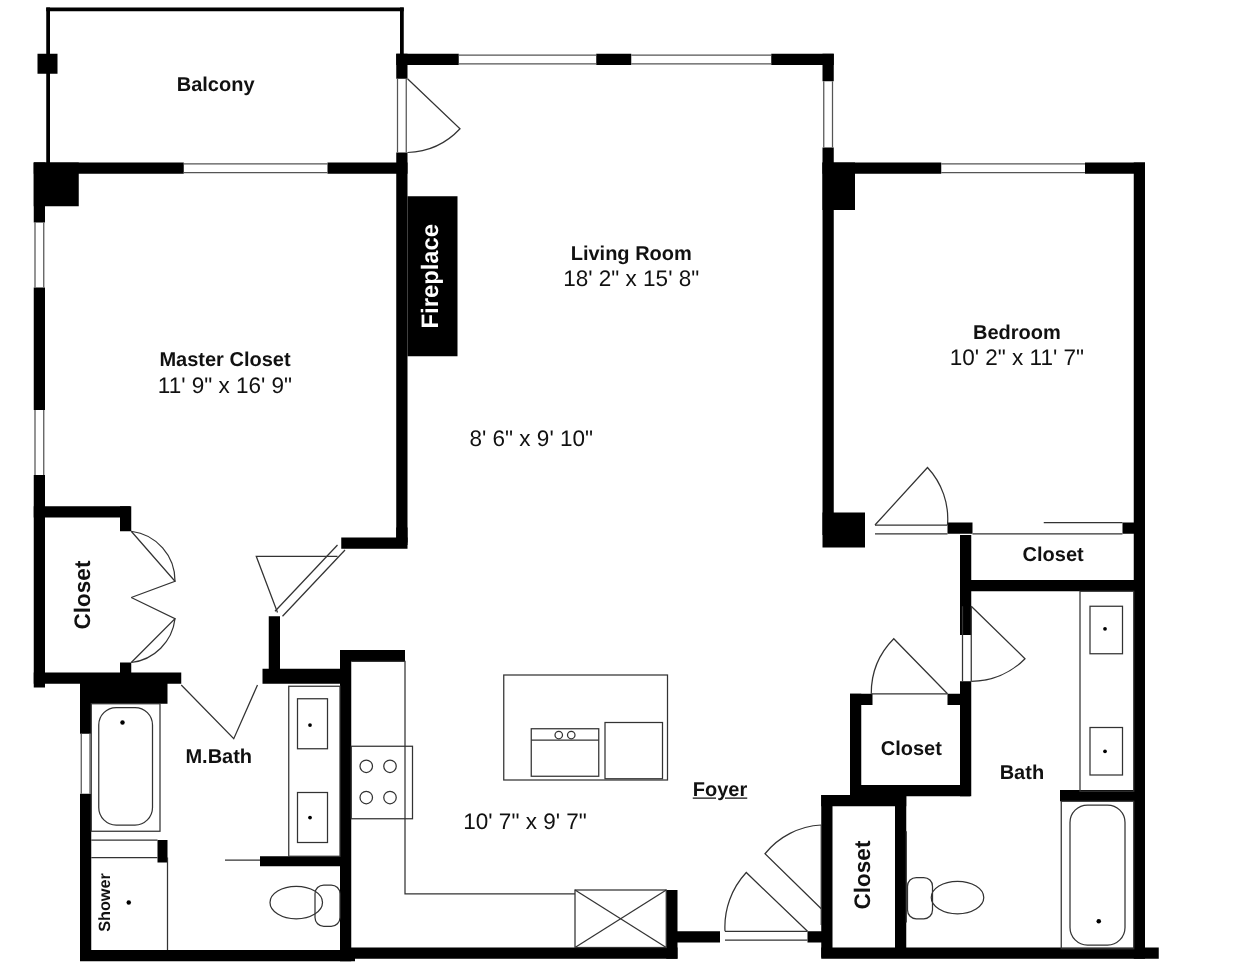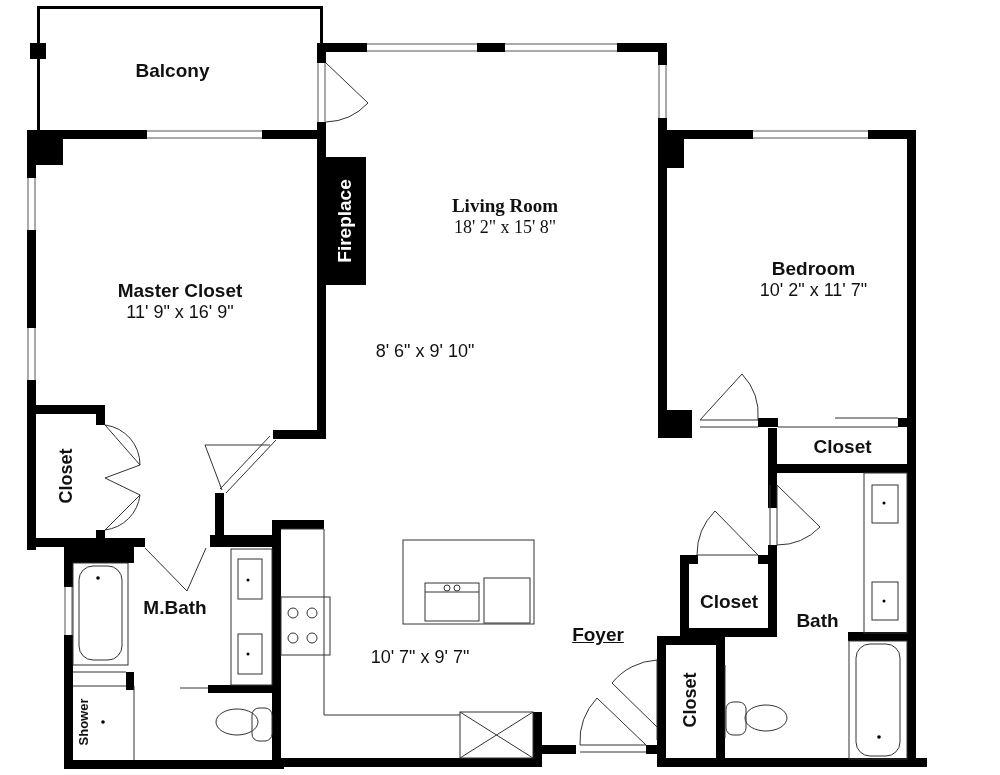--- a/index.html
+++ b/index.html
@@ -1,20 +1,20 @@
 <!DOCTYPE html>
 <html><head>
 <meta charset="utf-8">
 <style>
   html, body { margin: 0; padding: 0; background: #ffffff; }
   body { width: 1000px; height: 775px; position: relative; overflow: hidden;
          font-family: "Liberation Sans", "DejaVu Sans", sans-serif; color: #111; }
   #plan { position: absolute; left: 0; top: 0; }
   .lbl { position: absolute; text-align: center; white-space: nowrap; line-height: 1.15; }
-  .lbl .name { font-weight: bold; font-size: 19px; color: #111; display: block; }
+  .lbl .name { font-weight: bold; font-size: 16px; color: #111; display: block; }
   .lbl .dim { font-size: 18px; color: #111; display: block; }
   .vert { position: absolute; transform: rotate(-90deg); transform-origin: center center;
           font-weight: bold; white-space: nowrap; text-align: center; }
   .fire { color: #fff; font-size: 19px; }
   .closetv { font-size: 18px; color: #111; }
   .shower { font-size: 13px; color: #111; font-weight: bold; }
 </style>
 </head>
 <body>
 
@@ -193,21 +193,21 @@
       <circle cx="248" cy="654" r="1.5"></circle>
     <circle cx="884" cy="503" r="1.5"></circle>
       <circle cx="884" cy="601" r="1.5"></circle>
   </g>
 </svg>
 
 <div class="lbl" style="left:100px; top:60px; width:145px;">
   <span class="name">Balcony</span>
 </div>
 
-<div class="lbl" style="left:405px; top:195px; width:200px;font-family:Liberation Serif, serif;">
+<div class="lbl" style="left:405px; top:195px; width:200px;">
   <span class="name">Living Room</span>
   <span class="dim">18' 2" x 15' 8"</span>
 </div>
 
 <div class="vert fire" style="left:286px; top:209px; width:120px; height:24px;">Fireplace</div>
 
 <div class="lbl" style="left:70px; top:280px; width:220px;">
   <span class="name">Master Closet</span>
   <span class="dim">11' 9" x 16' 9"</span>
 </div>
@@ -230,21 +230,21 @@
 <div class="lbl" style="left:135px; top:597px; width:80px;">
   <span class="name">M.Bath</span>
 </div>
 
 <div class="vert shower" style="left:56px; top:714px; width:56px; height:16px;">Shower</div>
 
 <div class="lbl" style="left:340px; top:647px; width:160px;">
   <span class="dim">10' 7" x 9' 7"</span>
 </div>
 
-<div class="lbl" style="left:558px; top:624px; width:80px;text-decoration:underline;">
+<div class="lbl" style="left:536px; top:624px; width:80px;text-decoration:underline;">
   <span class="name">Foyer</span>
 </div>
 
 <div class="lbl" style="left:690px; top:591px; width:78px;">
   <span class="name">Closet</span>
 </div>
 
 <div class="lbl" style="left:785px; top:586px; width:65px;margin-top:24px;">
   <span class="name">Bath</span>
 </div>

